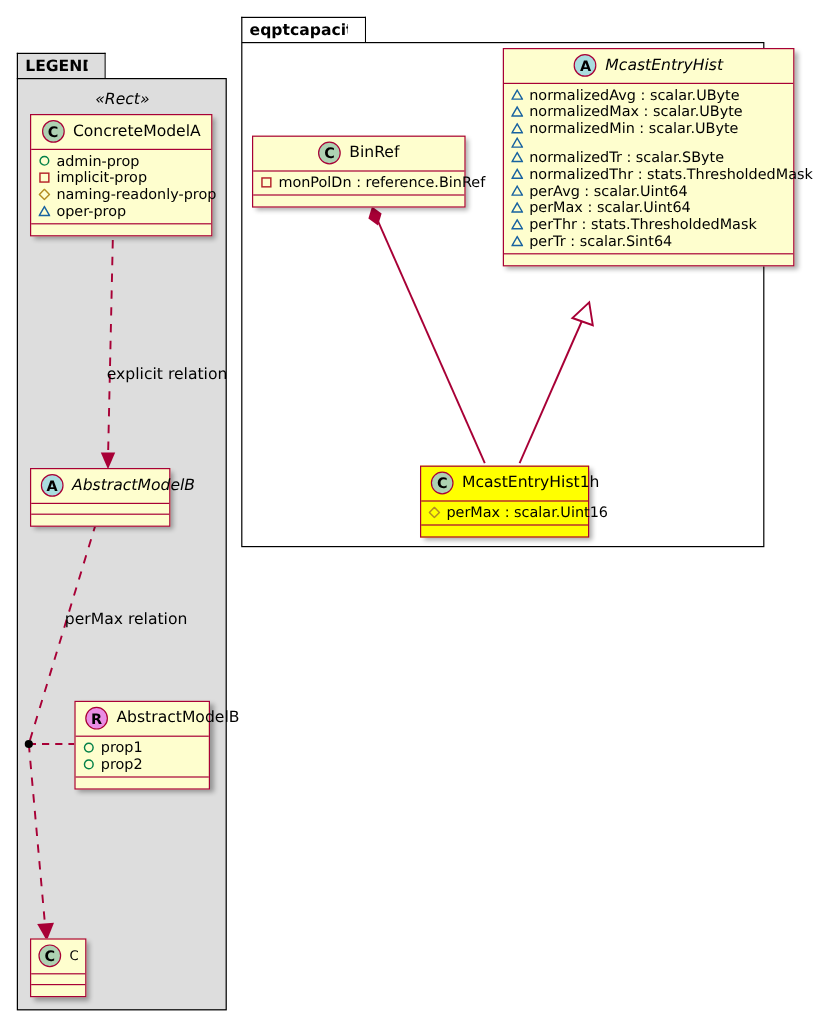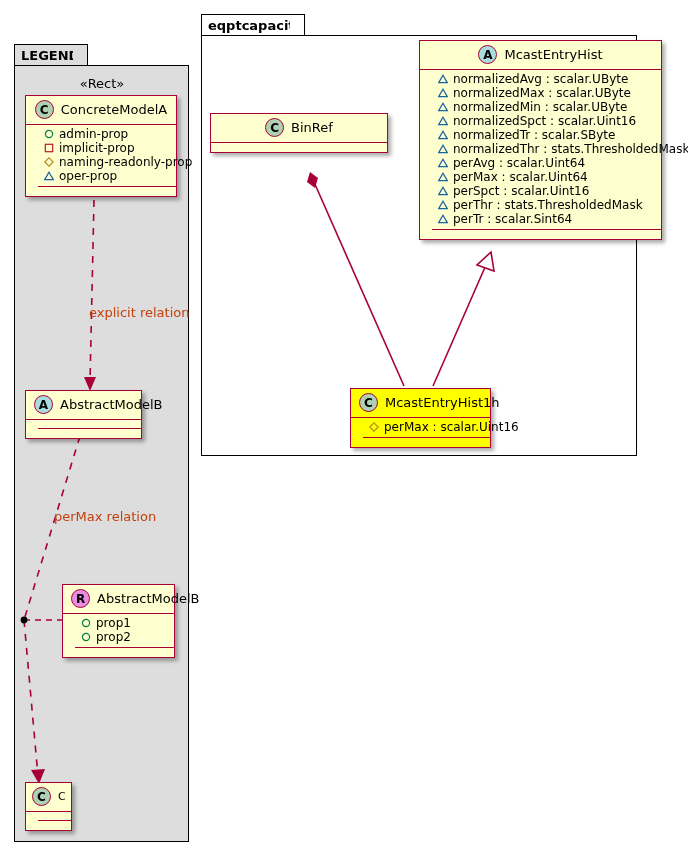--- a/index.html
+++ b/index.html
@@ -90,40 +90,40 @@
     padding: 4px 8px 5px 8px;
     border-bottom: 1.5px solid #A80036;
     font-size: 13px;
     color: #000000;
     white-space: nowrap;
   }
   .uclass-head.leftish {
     justify-content: flex-start;
   }
   .uclass-name { line-height: 1; }
-  .uclass-name.italic { }
+  .uclass-name.italic { font-style: italic; }
   .uclass-attrs {
     padding: 2px 6px 3px 6px;
     border-bottom: 1.5px solid #A80036;
-    margin-left: 12px;
   }
   .uclass-methods {
     height: 9px;
   }
   .attr-row {
     display: flex;
     align-items: center;
     gap: 5px;
     font-size: 12px;
     color: #000000;
     line-height: 14px;
     white-space: nowrap;
   }
   .stereo {
     position: absolute;
+    font-style: italic;
     font-size: 13px;
     color: #000000;
     text-align: center;
   }
 
   
   .badge {
     width: 19px;
     height: 19px;
     border-radius: 50%;
@@ -146,21 +146,21 @@
   #edges {
     position: absolute;
     left: 0; top: 0;
     width: 688px; height: 849px;
     pointer-events: none;
     z-index: 4;
   }
   .edge-label {
     position: absolute;
     font-size: 13px;
-    color: #c2410c;
+    color: #000000;
     white-space: nowrap;
     z-index: 6;
   }
 </style>
 </head>
 <body>
 
 <div class="pkg" id="legend-pkg" style="left:14px; top:44px; width:175px; height:798px;">
   <div class="pkg-shadow" style="left:4px; top:26px; width:175px; height:776px;"></div>
   <div class="pkg-tab" style="width:74px; background:#dddddd;">
@@ -259,20 +259,28 @@
     </svg>
   </div>
   <div class="pkg-body" style="left:0; top:21px; width:436px; height:421px; background:#ffffff;"></div>
 </div>
 
 <div class="uclass" style="left:210px; top:113px; width:178px;">
   <div class="uclass-head">
     <span class="badge badge-C">C</span>
     <span class="uclass-name">BinRef</span>
   </div>
+  <div class="uclass-attrs">
+    <div class="attr-row">
+      <svg class="mark" viewBox="0 0 10 10">
+          <rect x="1.3" y="1.3" width="7.4" height="7.4" fill="none" stroke="#B4212A" stroke-width="1.2"></rect>
+        </svg>
+      <span>monPolDn : reference.BinRef</span>
+    </div>
+  </div>
   <div class="uclass-methods"></div>
 </div>
 
 <div class="uclass" style="left:419px; top:40px; width:243px;">
   <div class="uclass-head">
     <span class="badge badge-A">A</span>
     <span class="uclass-name italic">McastEntryHist</span>
   </div>
   <div class="uclass-attrs">
     <div class="attr-row">
@@ -290,21 +298,20 @@
     <div class="attr-row">
         <svg class="mark" viewBox="0 0 10 10">
           <polygon points="5,1.2 9.3,8.6 0.7,8.6" fill="none" stroke="#1963A0" stroke-width="1.2"></polygon>
         </svg>
         <span>normalizedMin : scalar.UByte</span>
       </div>
     <div class="attr-row">
         <svg class="mark" viewBox="0 0 10 10">
           <polygon points="5,1.2 9.3,8.6 0.7,8.6" fill="none" stroke="#1963A0" stroke-width="1.2"></polygon>
         </svg>
-        <span>normalizedSpct : scalar.Uint16</span>
       </div>
     <div class="attr-row">
         <svg class="mark" viewBox="0 0 10 10">
           <polygon points="5,1.2 9.3,8.6 0.7,8.6" fill="none" stroke="#1963A0" stroke-width="1.2"></polygon>
         </svg>
         <span>normalizedTr : scalar.SByte</span>
       </div>
     <div class="attr-row">
         <svg class="mark" viewBox="0 0 10 10">
           <polygon points="5,1.2 9.3,8.6 0.7,8.6" fill="none" stroke="#1963A0" stroke-width="1.2"></polygon>
@@ -315,26 +322,20 @@
         <svg class="mark" viewBox="0 0 10 10">
           <polygon points="5,1.2 9.3,8.6 0.7,8.6" fill="none" stroke="#1963A0" stroke-width="1.2"></polygon>
         </svg>
         <span>perAvg : scalar.Uint64</span>
       </div>
     <div class="attr-row">
         <svg class="mark" viewBox="0 0 10 10">
           <polygon points="5,1.2 9.3,8.6 0.7,8.6" fill="none" stroke="#1963A0" stroke-width="1.2"></polygon>
         </svg>
         <span>perMax : scalar.Uint64</span>
-      </div>
-    <div class="attr-row">
-        <svg class="mark" viewBox="0 0 10 10">
-          <polygon points="5,1.2 9.3,8.6 0.7,8.6" fill="none" stroke="#1963A0" stroke-width="1.2"></polygon>
-        </svg>
-        <span>perSpct : scalar.Uint16</span>
       </div>
     <div class="attr-row">
         <svg class="mark" viewBox="0 0 10 10">
           <polygon points="5,1.2 9.3,8.6 0.7,8.6" fill="none" stroke="#1963A0" stroke-width="1.2"></polygon>
         </svg>
         <span>perThr : stats.ThresholdedMask</span>
       </div>
     <div class="attr-row">
         <svg class="mark" viewBox="0 0 10 10">
           <polygon points="5,1.2 9.3,8.6 0.7,8.6" fill="none" stroke="#1963A0" stroke-width="1.2"></polygon>

